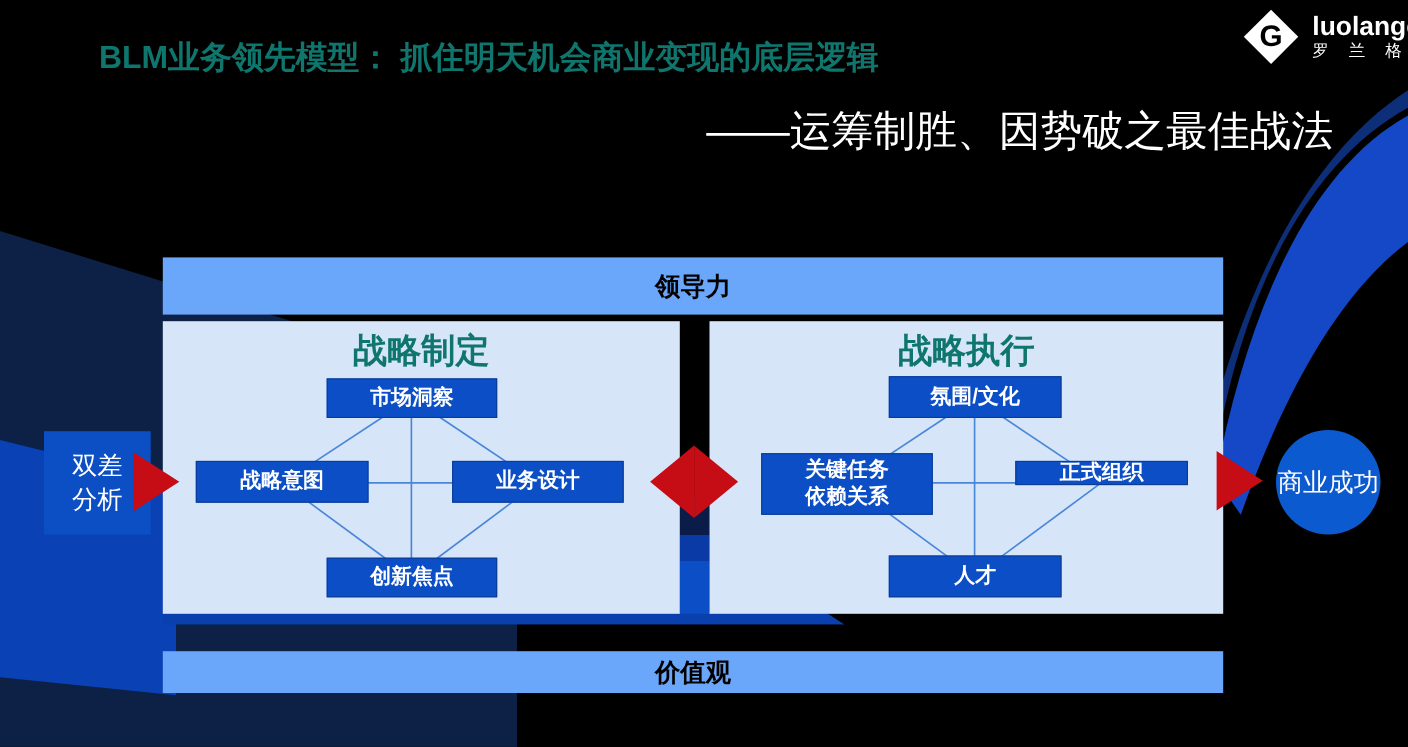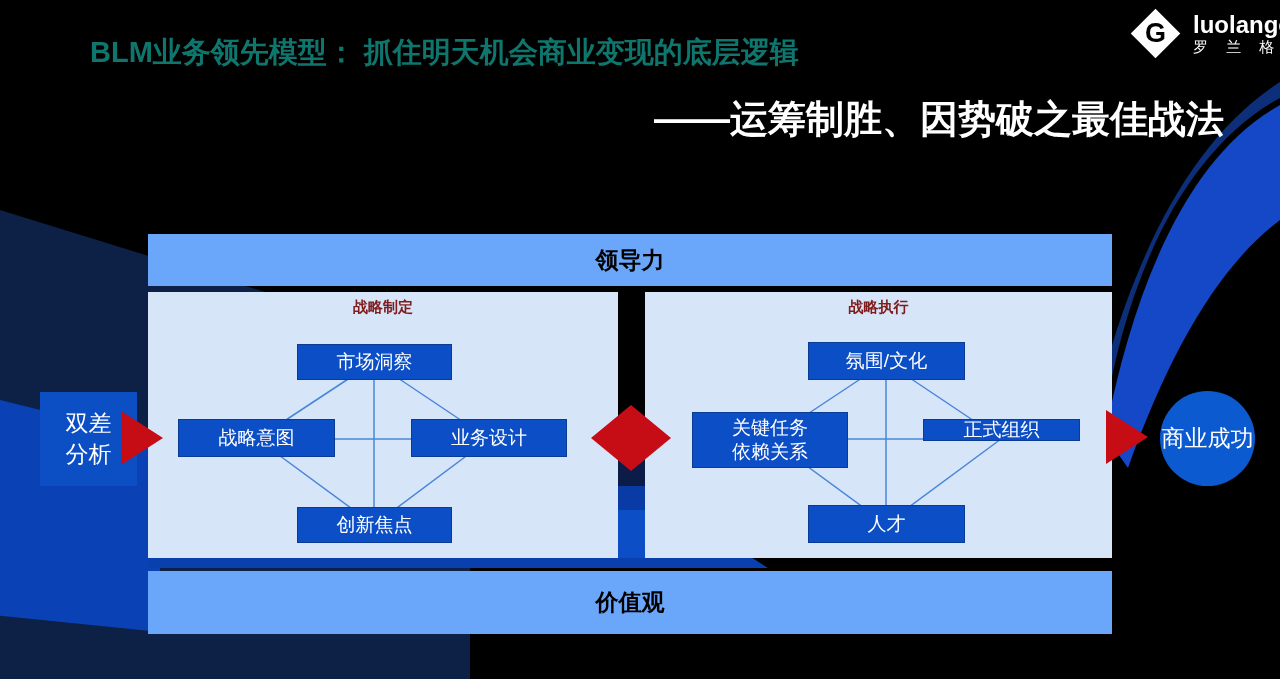--- a/index.html
+++ b/index.html
@@ -19,66 +19,66 @@
     clip-path:polygon(0 0, 100% 17%, 100% 100%, 0 93%);
   }
   .bg-swoosh { position:absolute; left:1090px; top:80px; width:190px; height:420px; }
 
   
   .title {
     position:absolute; left:90px; top:33px; width:900px;
     color:#0f766e; font-size:29px; font-weight:bold; white-space:nowrap;
   }
   .subtitle {
-    position:absolute; right:56px; top:94px;
-    color:#fff; font-size:38px; font-weight:bold; white-space:nowrap;
+    position:absolute; right:68px; top:94px;
+    color:#fff; font-size:38px; font-weight:normal; white-space:nowrap;
   }
 
   
   .logo { position:absolute; left:1130px; top:8px; display:flex; align-items:center; gap:12px; }
   .logo-diamond {
     width:35px; height:35px; margin:8px; background:#fff; transform:rotate(45deg);
     display:flex; align-items:center; justify-content:center;
   }
   .logo-g { transform:rotate(-45deg); color:#000; font-weight:bold; font-size:27px; line-height:1; }
   .logo-text { display:flex; flex-direction:column; line-height:1.05; }
   .logo-brand { color:#fff; font-weight:bold; font-size:24px; }
   .logo-brand-cn { color:#fff; font-size:15px; letter-spacing:7px; margin-top:2px; }
 
   
   .bar {
     position:absolute; left:148px; width:964px; background:#6aa6fa;
     display:flex; align-items:center; justify-content:center;
     color:#000000; font-size:23px; font-weight:bold;
   }
   .bar-top { top:234px; height:52px; }
-  .bar-bottom { top:571px; height:63px; }
+  .bar-bottom { top:592px; height:38px; }
   .bar-backdrop {
     position:absolute; left:148px; top:556px; width:620px; height:12px;
     background:#0a3fae; clip-path:polygon(0 0, 97% 0, 100% 100%, 0 100%);
   }
   .gap-column {
     position:absolute; left:618px; top:292px; width:27px; height:266px;
     background:linear-gradient(180deg,#000 0%,#000 60%,#0a1c47 60%,#0a1c47 73%,
                #0a3aa5 73%,#0a3aa5 82%,#0b4ec5 82%,#0b4ec5 100%);
   }
 
   
   .panel { position:absolute; top:292px; height:266px; background:#d7e5f8; }
   .panel-left  { left:148px; width:470px; }
   .panel-right { left:645px; width:467px; }
   .panel-title {
     position:absolute; top:6px; left:0; width:100%; text-align:center;
-    color:#7f1d1d; font-size:15px; font-weight:bold;
+    color:#0f766e; font-size:31px; font-weight:bold;
   }
   .connectors { position:absolute; left:0; top:0; }
   .node {
     position:absolute; background:#0b4ec5; border:1px solid #0a3c96;
     display:flex; flex-direction:column; align-items:center; justify-content:center;
-    color:#fff; font-size:19px; line-height:1.25; text-align:center;
+    color:#fff; font-size:19px; line-height:1.25; text-align:center;font-weight:bold;
   }
   
   .pl-top    { left:149px; top:52px;  width:155px; height:36px; }
   .pl-left   { left:30px;  top:127px; width:157px; height:38px; }
   .pl-right  { left:263px; top:127px; width:156px; height:38px; }
   .pl-bottom { left:149px; top:215px; width:155px; height:36px; }
   
   .pr-top    { left:163px; top:50px;  width:157px; height:38px; }
   .pr-left   { left:47px;  top:120px; width:156px; height:56px; }
   .pr-right  { left:278px; top:127px; width:157px; height:22px; }

